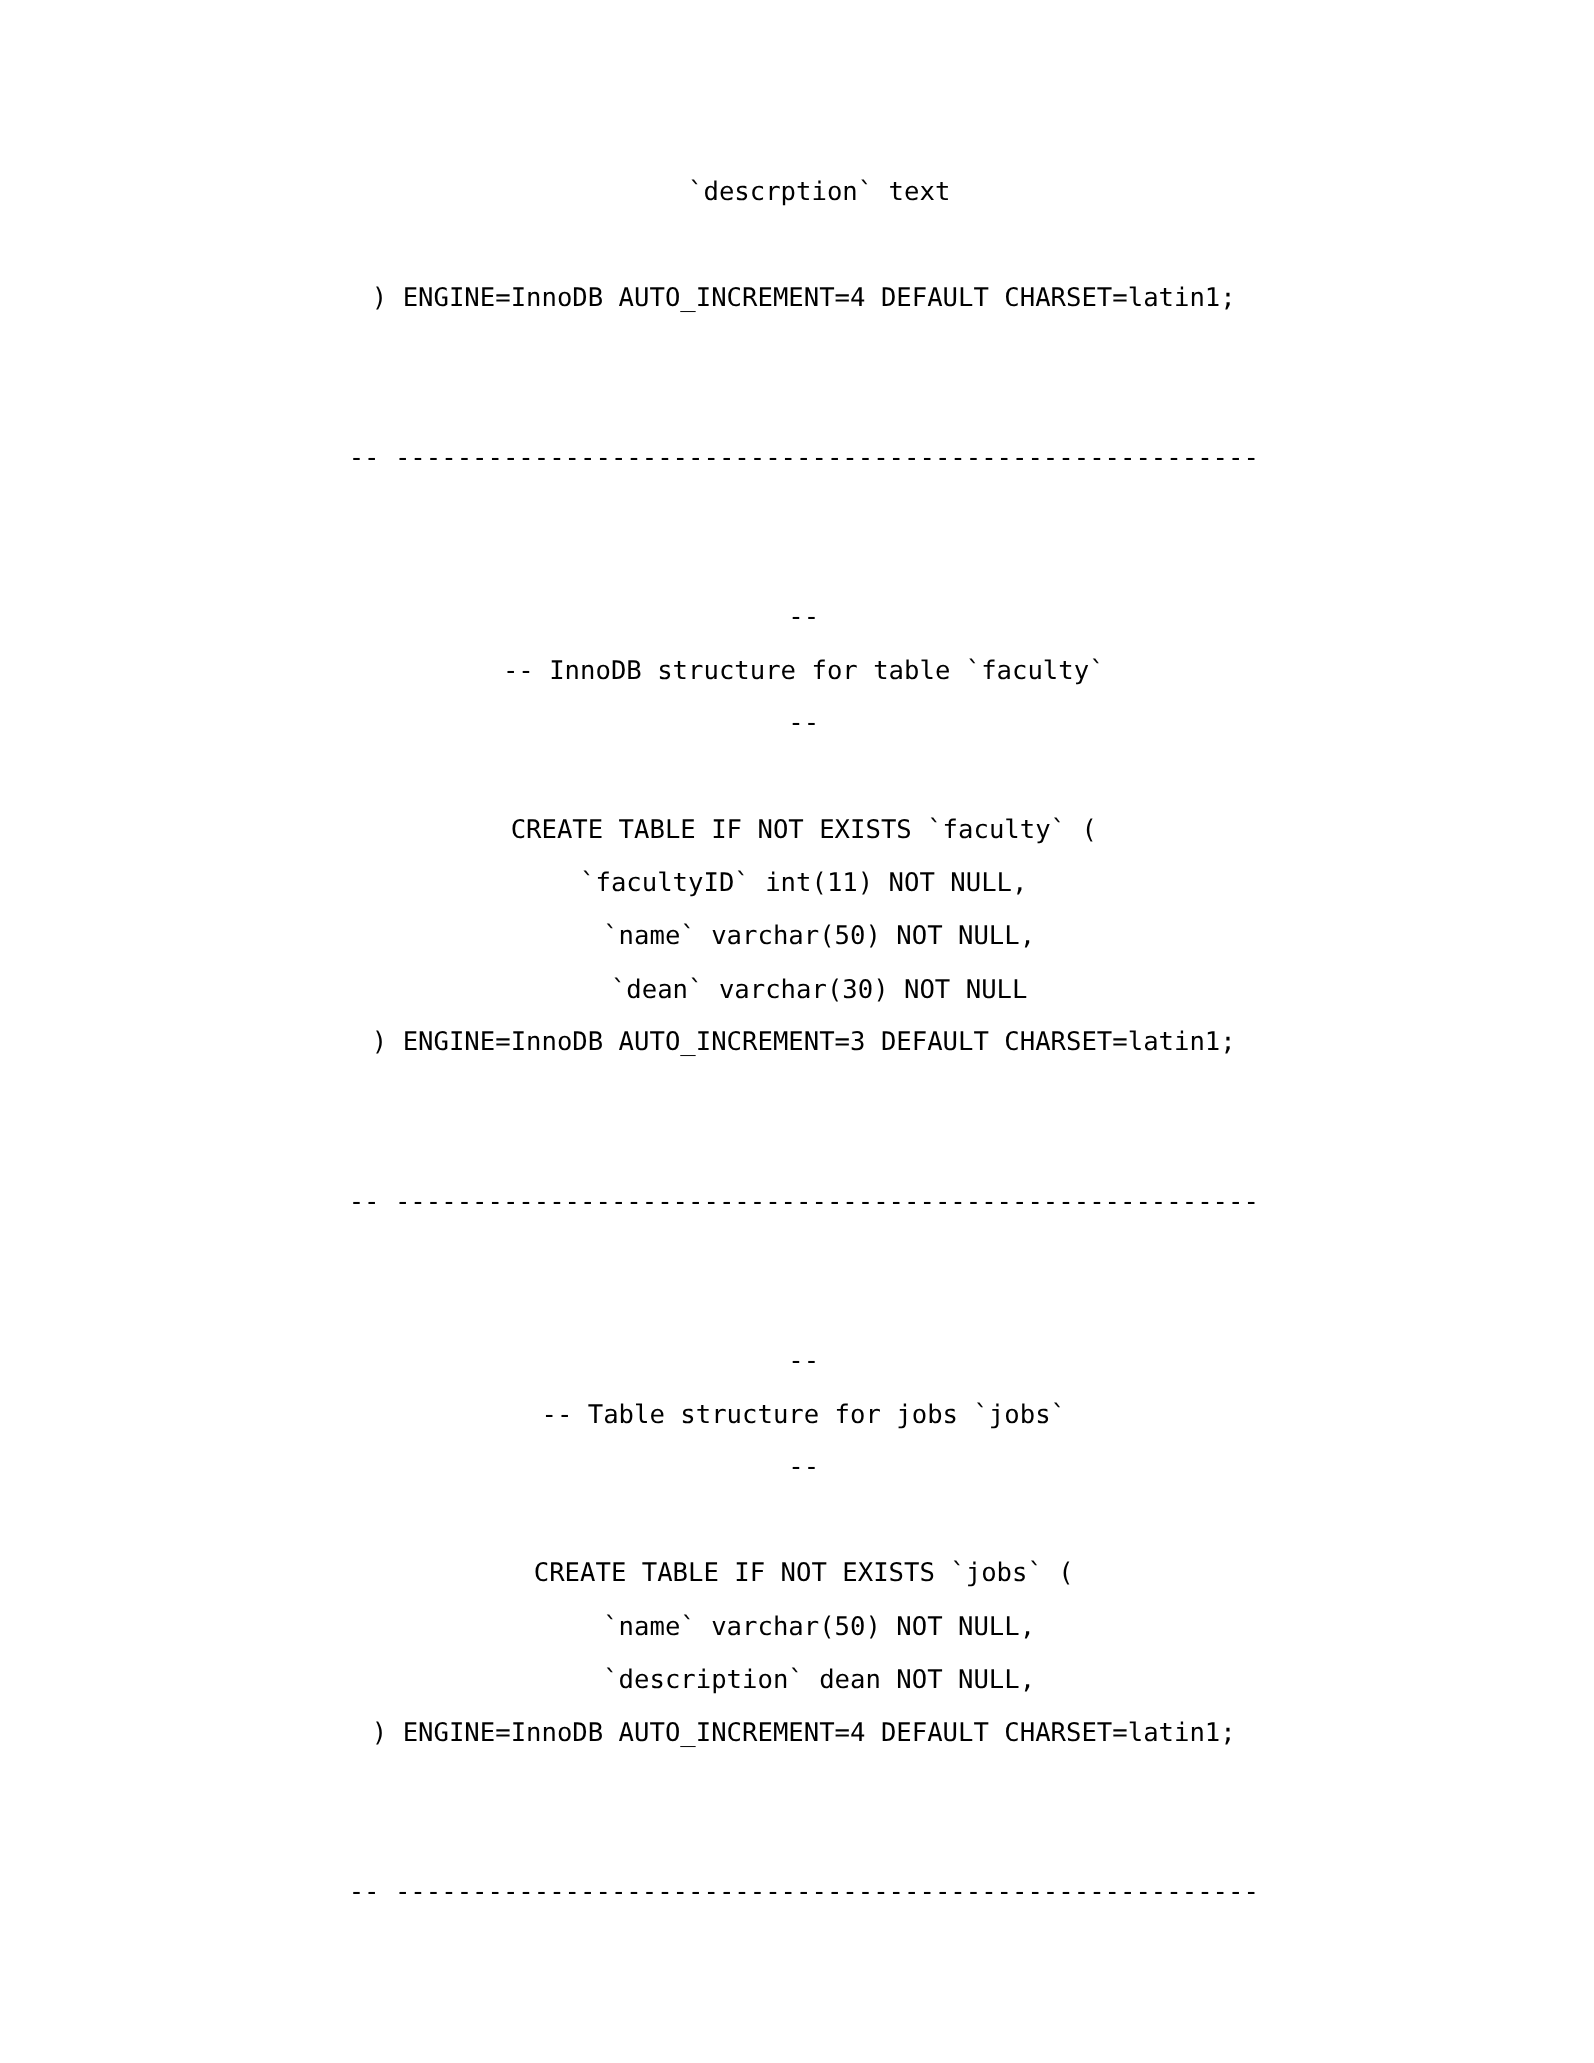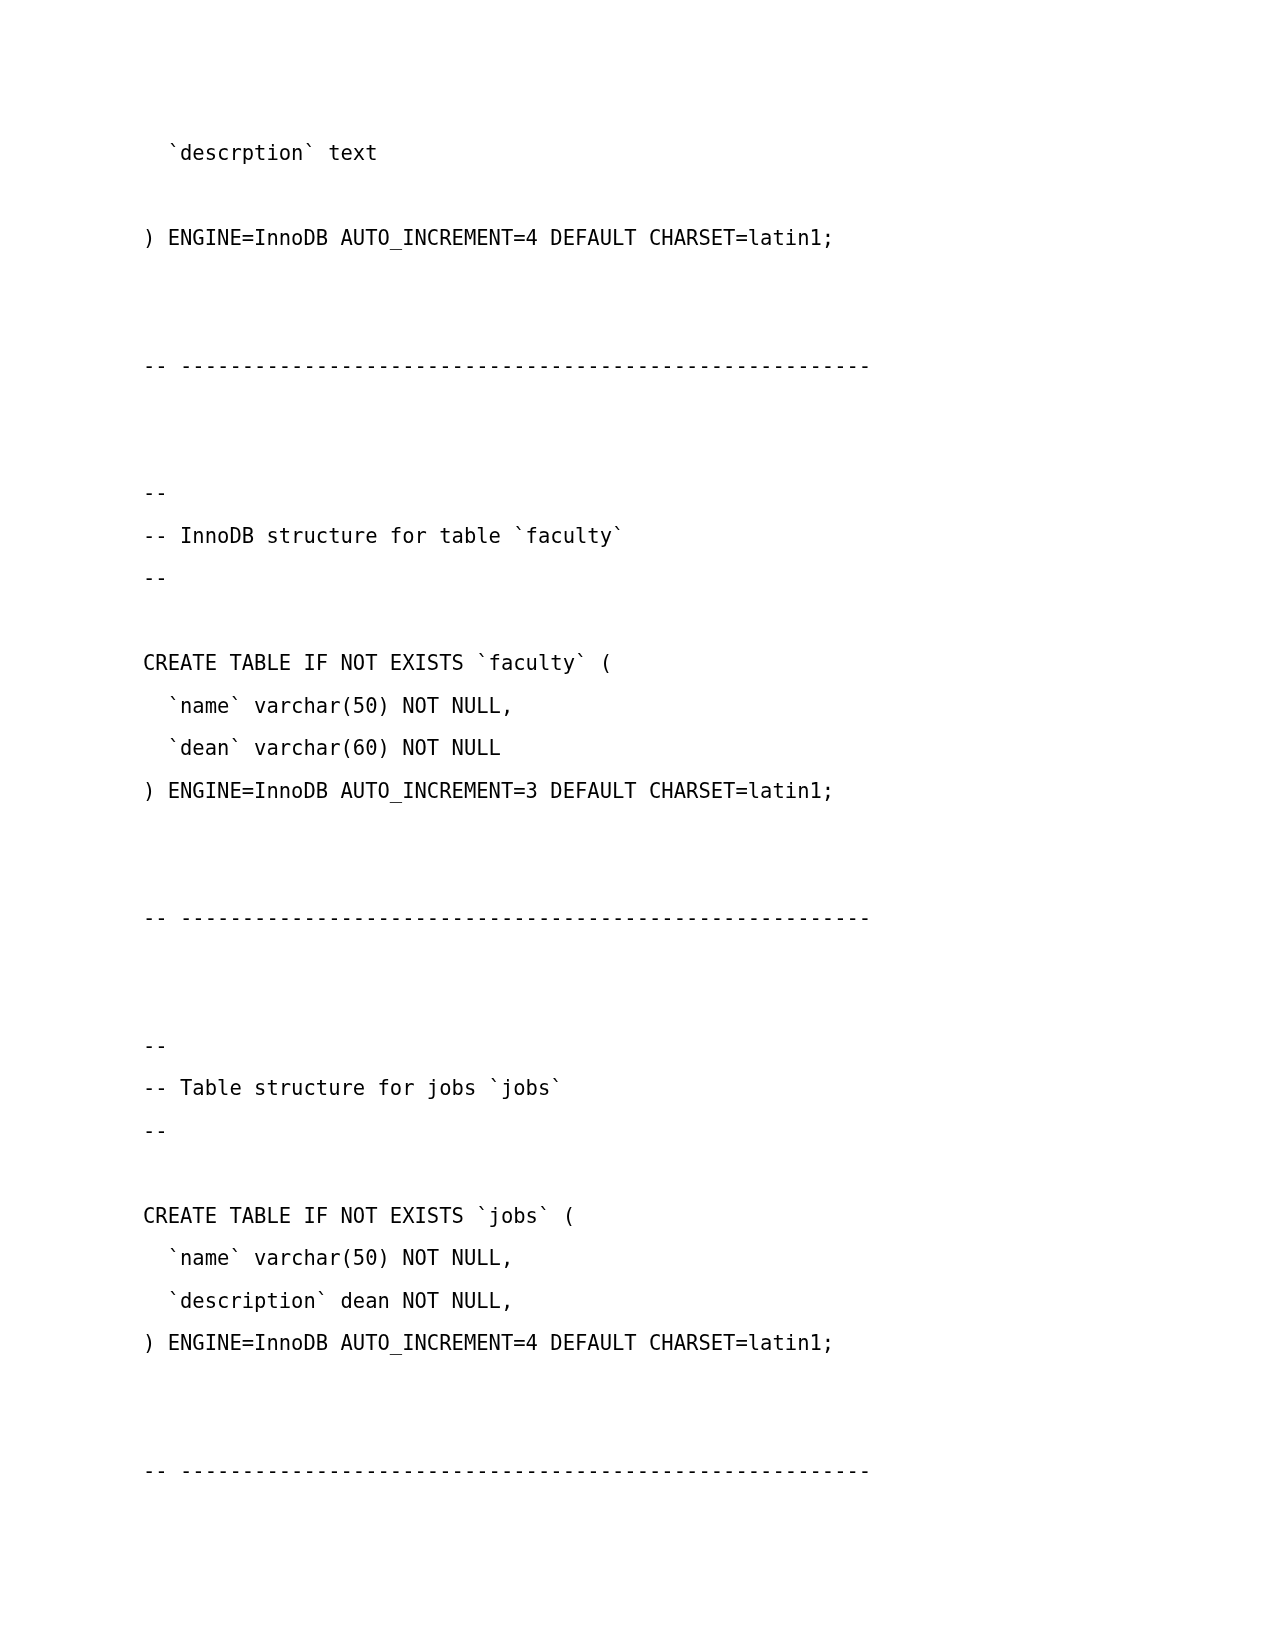--- a/index.html
+++ b/index.html
@@ -7,20 +7,21 @@
     padding: 0;
     background: #ffffff;
   }
   .page {
     position: relative;
     width: 1275px;
     height: 1650px;
     background: #ffffff;
     box-sizing: border-box;
     overflow: hidden;
+    text-align: center;
   }
   .doc-body {
     position: absolute;
     left: 143px;
     top: 132px;
     width: 1000px;
   }
   .code-line {
     font-family: "DejaVu Sans Mono", "Liberation Mono", monospace;
     font-size: 20.5px;
@@ -56,22 +57,23 @@
       <div class="code-line blank"></div>
       <div class="code-line blank"></div>
       <div class="sep-line">-- --------------------------------------------------------</div>
       <div class="code-line blank"></div>
       <div class="code-line blank"></div>
       <div class="code-line">--</div>
       <div class="code-line">-- InnoDB structure for table `faculty`</div>
       <div class="code-line">--</div>
       <div class="code-line blank"></div>
       <div class="code-line">CREATE TABLE IF NOT EXISTS `faculty` (</div>
+      <div class="code-line">`facultyID` int(11) NOT NULL,</div>
       <div class="code-line">  `name` varchar(50) NOT NULL,</div>
-      <div class="code-line">  `dean` varchar(60) NOT NULL</div>
+      <div class="code-line">  `dean` varchar(30) NOT NULL</div>
       <div class="code-line">) ENGINE=InnoDB AUTO_INCREMENT=3 DEFAULT CHARSET=latin1;</div>
       <div class="code-line blank"></div>
       <div class="code-line blank"></div>
       <div class="sep-line">-- --------------------------------------------------------</div>
       <div class="code-line blank"></div>
       <div class="code-line blank"></div>
       <div class="code-line">--</div>
       <div class="code-line">-- Table structure for jobs `jobs`</div>
       <div class="code-line">--</div>
       <div class="code-line blank"></div>

